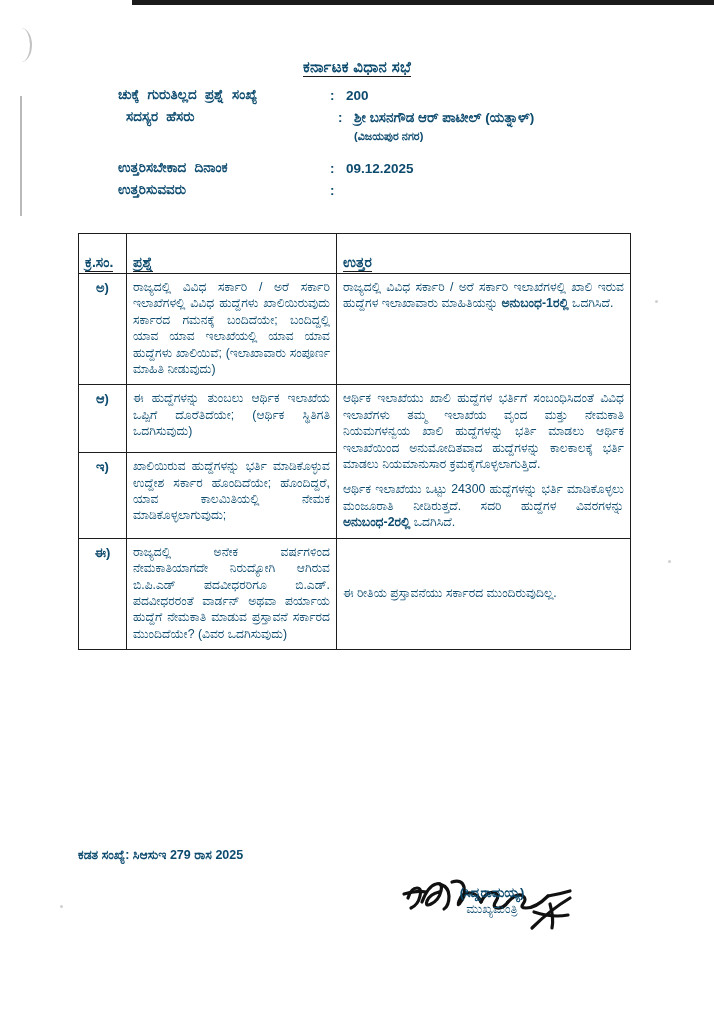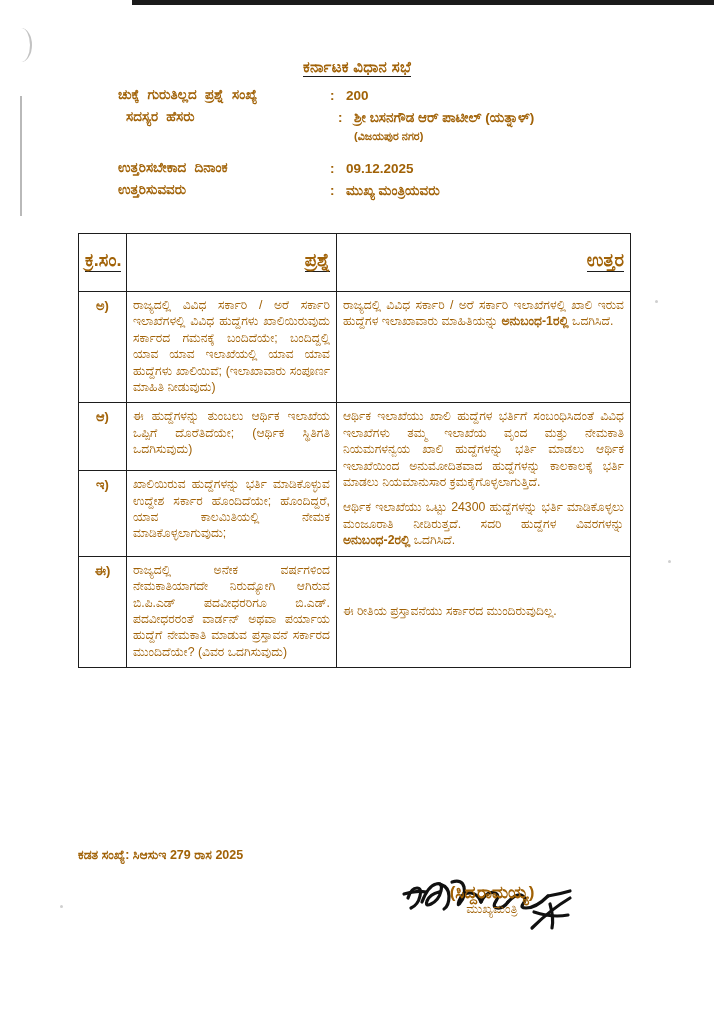--- a/index.html
+++ b/index.html
@@ -9,21 +9,21 @@
     background: #6e6e6e;
   }
   .page {
     position: relative;
     width: 714px;
     height: 1024px;
     margin: 0 auto;
     background: #ffffff;
     overflow: hidden;
     font-family: "Liberation Sans", "DejaVu Sans", sans-serif;
-    color: #a16207;
+    color: #0c4a6e;
   }
   
   .scan-top-band {
     position: absolute;
     left: 132px;
     top: 0;
     width: 582px;
     height: 5px;
     background: #1b1b1b;
   }
@@ -111,26 +111,26 @@
     width: 552px;
     border-collapse: collapse;
     table-layout: fixed;
   }
   .qa-table th, .qa-table td {
     border: 1.3px solid #1d1d1d;
     vertical-align: top;
     padding: 5px 6px 7px 6px;
   }
   .qa-table th {
-    text-align: right;
-    font-size: 18px;
+    text-align: left;
+    font-size: 14px;
     font-weight: bold;
     height: 32px;
     vertical-align: bottom;
-    padding-bottom: 20px;
+    padding-bottom: 2px;
   }
   .qa-table th .uline {
     border-bottom: 1.2px solid #1d1d1d;
     padding-bottom: 1px;
   }
   .col-sl { width: 48px; }
   .col-q  { width: 210px; }
   .col-a  { width: 294px; }
 
   td.sl {
@@ -165,21 +165,21 @@
     text-align: center;
   }
   .signature-svg {
     position: absolute;
     left: -10px;
     top: -16px;
     pointer-events: none;
   }
   .sign-name {
     position: relative;
-    font-size: 17px;
+    font-size: 13px;
     font-weight: bold;
     line-height: 17px;
     z-index: 2;
   }
   .sign-desig {
     position: relative;
     font-size: 12.5px;
     line-height: 17px;
     z-index: 2;
   }
@@ -219,21 +219,20 @@
 
     <div class="meta-row gap-before">
       <div class="meta-label">ಉತ್ತರಿಸಬೇಕಾದ ದಿನಾಂಕ</div>
       <div class="meta-colon">:</div>
       <div class="meta-value">09.12.2025</div>
     </div>
 
     <div class="meta-row">
       <div class="meta-label">ಉತ್ತರಿಸುವವರು</div>
       <div class="meta-colon">:</div>
-      <div class="meta-value">ಮುಖ್ಯ ಮಂತ್ರಿಯವರು</div>
     </div>
 
   </div>
 
   <table class="qa-table">
     <colgroup>
       <col class="col-sl">
         <col class="col-q">
         <col class="col-a">
     </colgroup>

